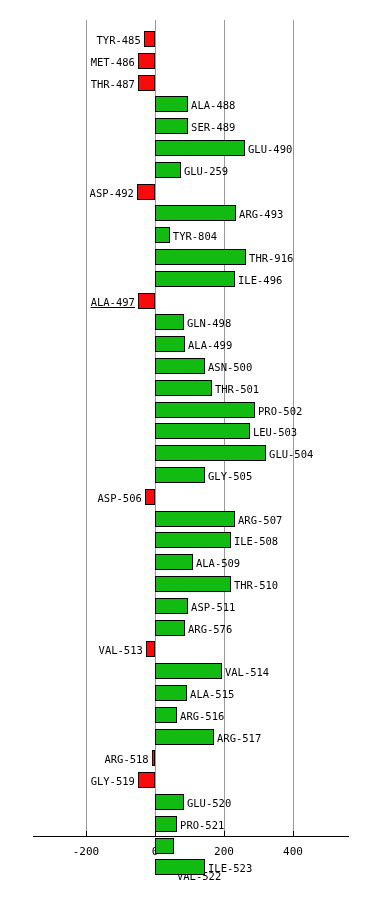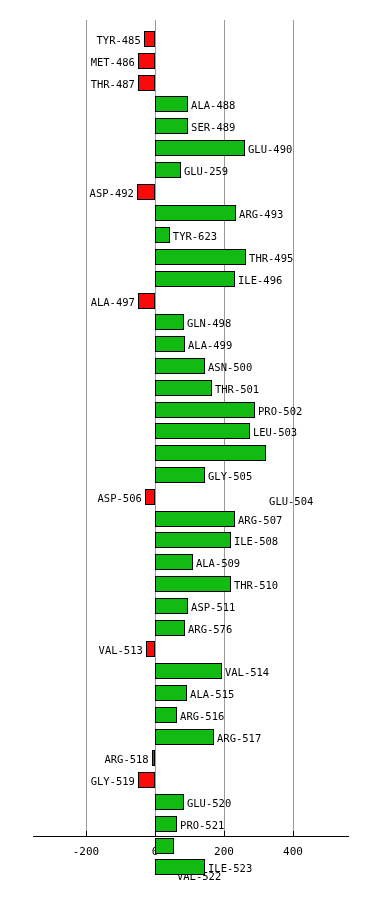--- a/index.html
+++ b/index.html
@@ -99,41 +99,41 @@
     <div class="bar-label" style="top: 122.2px; left: 191.12px;">SER-489</div>
     <div class="bar pos" title="GLU-490: 261%" style="left: 155px; top: 140px; width: 90.045px; height: 16px;"></div>
     <div class="bar-label" style="top: 144px; left: 248.045px;">GLU-490</div>
     <div class="bar pos" title="GLU-491: 75%" style="left: 155px; top: 161.8px; width: 25.875px; height: 16px;"></div>
     <div class="bar-label" style="top: 165.8px; left: 183.875px;">GLU-259</div>
     <div class="bar neg" title="ASP-492: -52%" style="left: 137.06px; top: 183.6px; width: 17.94px; height: 16px;"></div>
     <div class="bar-label" style="top: 187.6px; left: 89.61px;">ASP-492</div>
     <div class="bar pos" title="ARG-493: 235%" style="left: 155px; top: 205.4px; width: 81.075px; height: 16px;"></div>
     <div class="bar-label" style="top: 209.4px; left: 239.075px;">ARG-493</div>
     <div class="bar pos" title="TYR-494: 43%" style="left: 155px; top: 227.2px; width: 14.835px; height: 16px;"></div>
-    <div class="bar-label" style="top: 231.2px; left: 172.835px;">TYR-623</div>
+    <div class="bar-label" style="top: 231.2px; left: 172.835px;">TYR-804</div>
     <div class="bar pos" title="THR-495: 264%" style="left: 155px; top: 249px; width: 91.08px; height: 16px;"></div>
-    <div class="bar-label" style="top: 253px; left: 249.08px;">THR-495</div>
+    <div class="bar-label" style="top: 253px; left: 249.08px;">THR-916</div>
     <div class="bar pos" title="ILE-496: 232%" style="left: 155px; top: 270.8px; width: 80.04px; height: 16px;"></div>
     <div class="bar-label" style="top: 274.8px; left: 238.04px;">ILE-496</div>
     <div class="bar neg" title="ALA-497: -49%" style="left: 138.095px; top: 292.6px; width: 16.905px; height: 16px;"></div>
-    <div class="bar-label" style="top: 296.6px; left: 90.645px;">ALA-497</div>
+    <div class="bar-label" style="top: 296.6px; left: 90.645px; text-decoration: underline;">ALA-497</div>
     <div class="bar pos" title="GLN-498: 84%" style="left: 155px; top: 314.4px; width: 28.98px; height: 16px;"></div>
     <div class="bar-label" style="top: 318.4px; left: 186.98px;">GLN-498</div>
     <div class="bar pos" title="ALA-499: 87%" style="left: 155px; top: 336.2px; width: 30.015px; height: 16px;"></div>
     <div class="bar-label" style="top: 340.2px; left: 188.015px;">ALA-499</div>
     <div class="bar pos" title="ASN-500: 145%" style="left: 155px; top: 358px; width: 50.025px; height: 16px;"></div>
     <div class="bar-label" style="top: 362px; left: 208.025px;">ASN-500</div>
     <div class="bar pos" title="THR-501: 165%" style="left: 155px; top: 379.8px; width: 56.925px; height: 16px;"></div>
     <div class="bar-label" style="top: 383.8px; left: 214.925px;">THR-501</div>
     <div class="bar pos" title="PRO-502: 290%" style="left: 155px; top: 401.6px; width: 100.05px; height: 16px;"></div>
     <div class="bar-label" style="top: 405.6px; left: 258.05px;">PRO-502</div>
     <div class="bar pos" title="LEU-503: 275%" style="left: 155px; top: 423.4px; width: 94.875px; height: 16px;"></div>
     <div class="bar-label" style="top: 427.4px; left: 252.875px;">LEU-503</div>
     <div class="bar pos" title="GLU-504: 322%" style="left: 155px; top: 445.2px; width: 111.09px; height: 16px;"></div>
-    <div class="bar-label" style="top: 449.2px; left: 269.09px; margin-top: 47px;">GLU-504</div>
+    <div class="bar-label" style="top: 449.2px; left: 269.09px;">GLU-504</div>
     <div class="bar pos" title="GLY-505: 145%" style="left: 155px; top: 467px; width: 50.025px; height: 16px;"></div>
     <div class="bar-label" style="top: 471px; left: 208.025px;">GLY-505</div>
     <div class="bar neg" title="ASP-506: -29%" style="left: 144.995px; top: 488.8px; width: 10.005px; height: 16px;"></div>
     <div class="bar-label" style="top: 492.8px; left: 97.545px;">ASP-506</div>
     <div class="bar pos" title="ARG-507: 232%" style="left: 155px; top: 510.6px; width: 80.04px; height: 16px;"></div>
     <div class="bar-label" style="top: 514.6px; left: 238.04px;">ARG-507</div>
     <div class="bar pos" title="ILE-508: 220%" style="left: 155px; top: 532.4px; width: 75.9px; height: 16px;"></div>
     <div class="bar-label" style="top: 536.4px; left: 233.9px;">ILE-508</div>
     <div class="bar pos" title="ALA-509: 110%" style="left: 155px; top: 554.2px; width: 37.95px; height: 16px;"></div>
     <div class="bar-label" style="top: 558.2px; left: 195.95px;">ALA-509</div>

